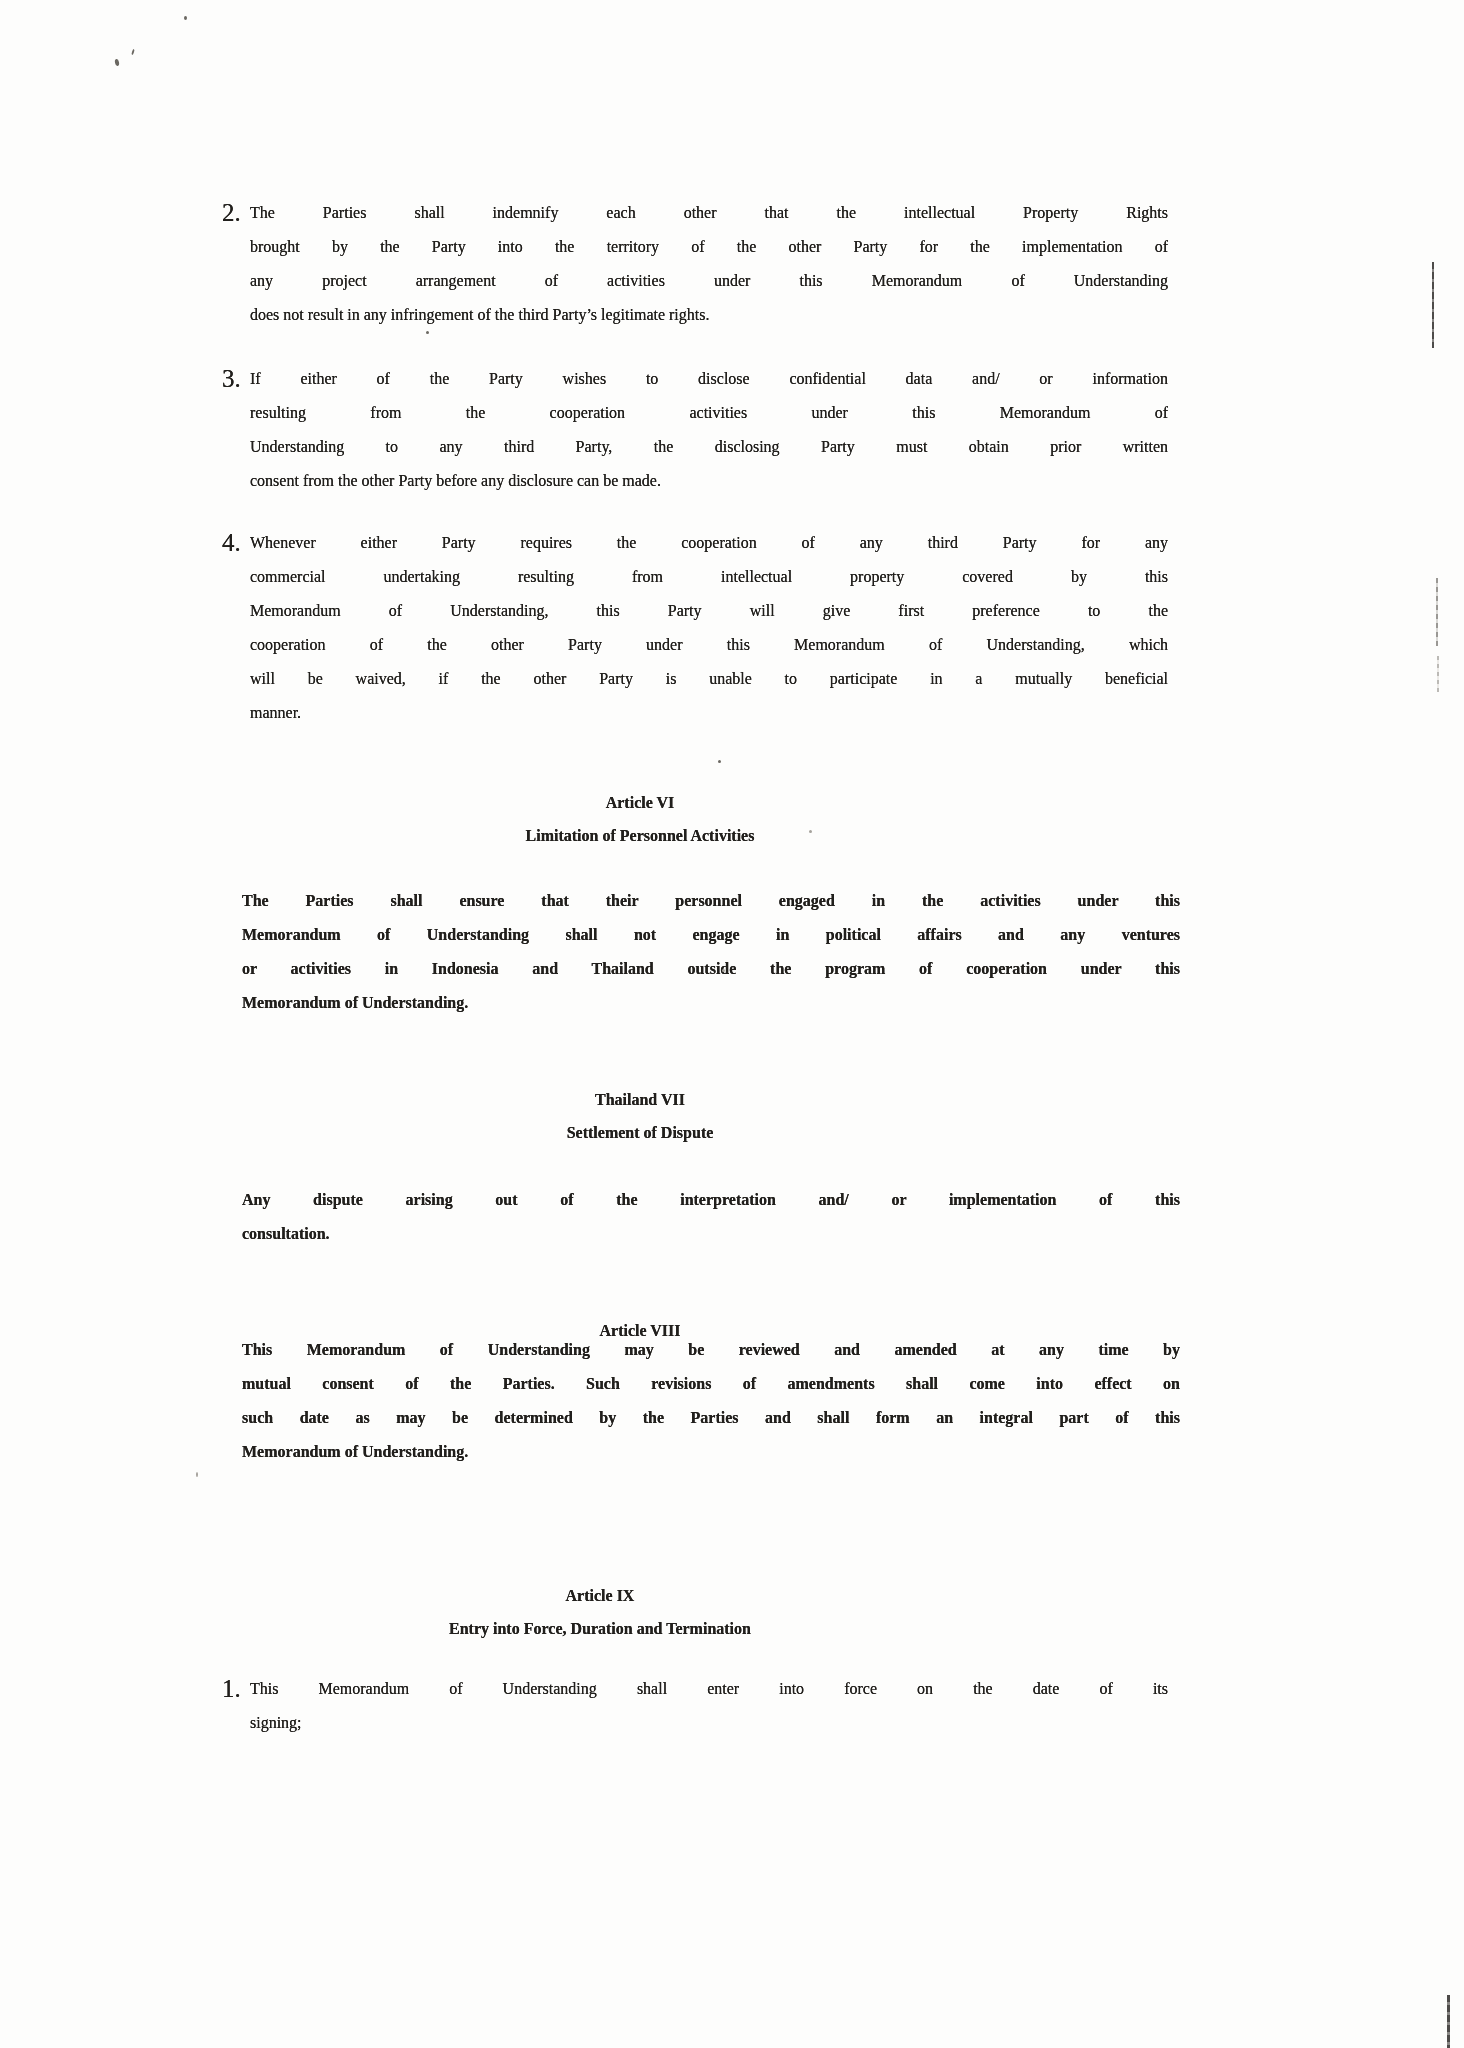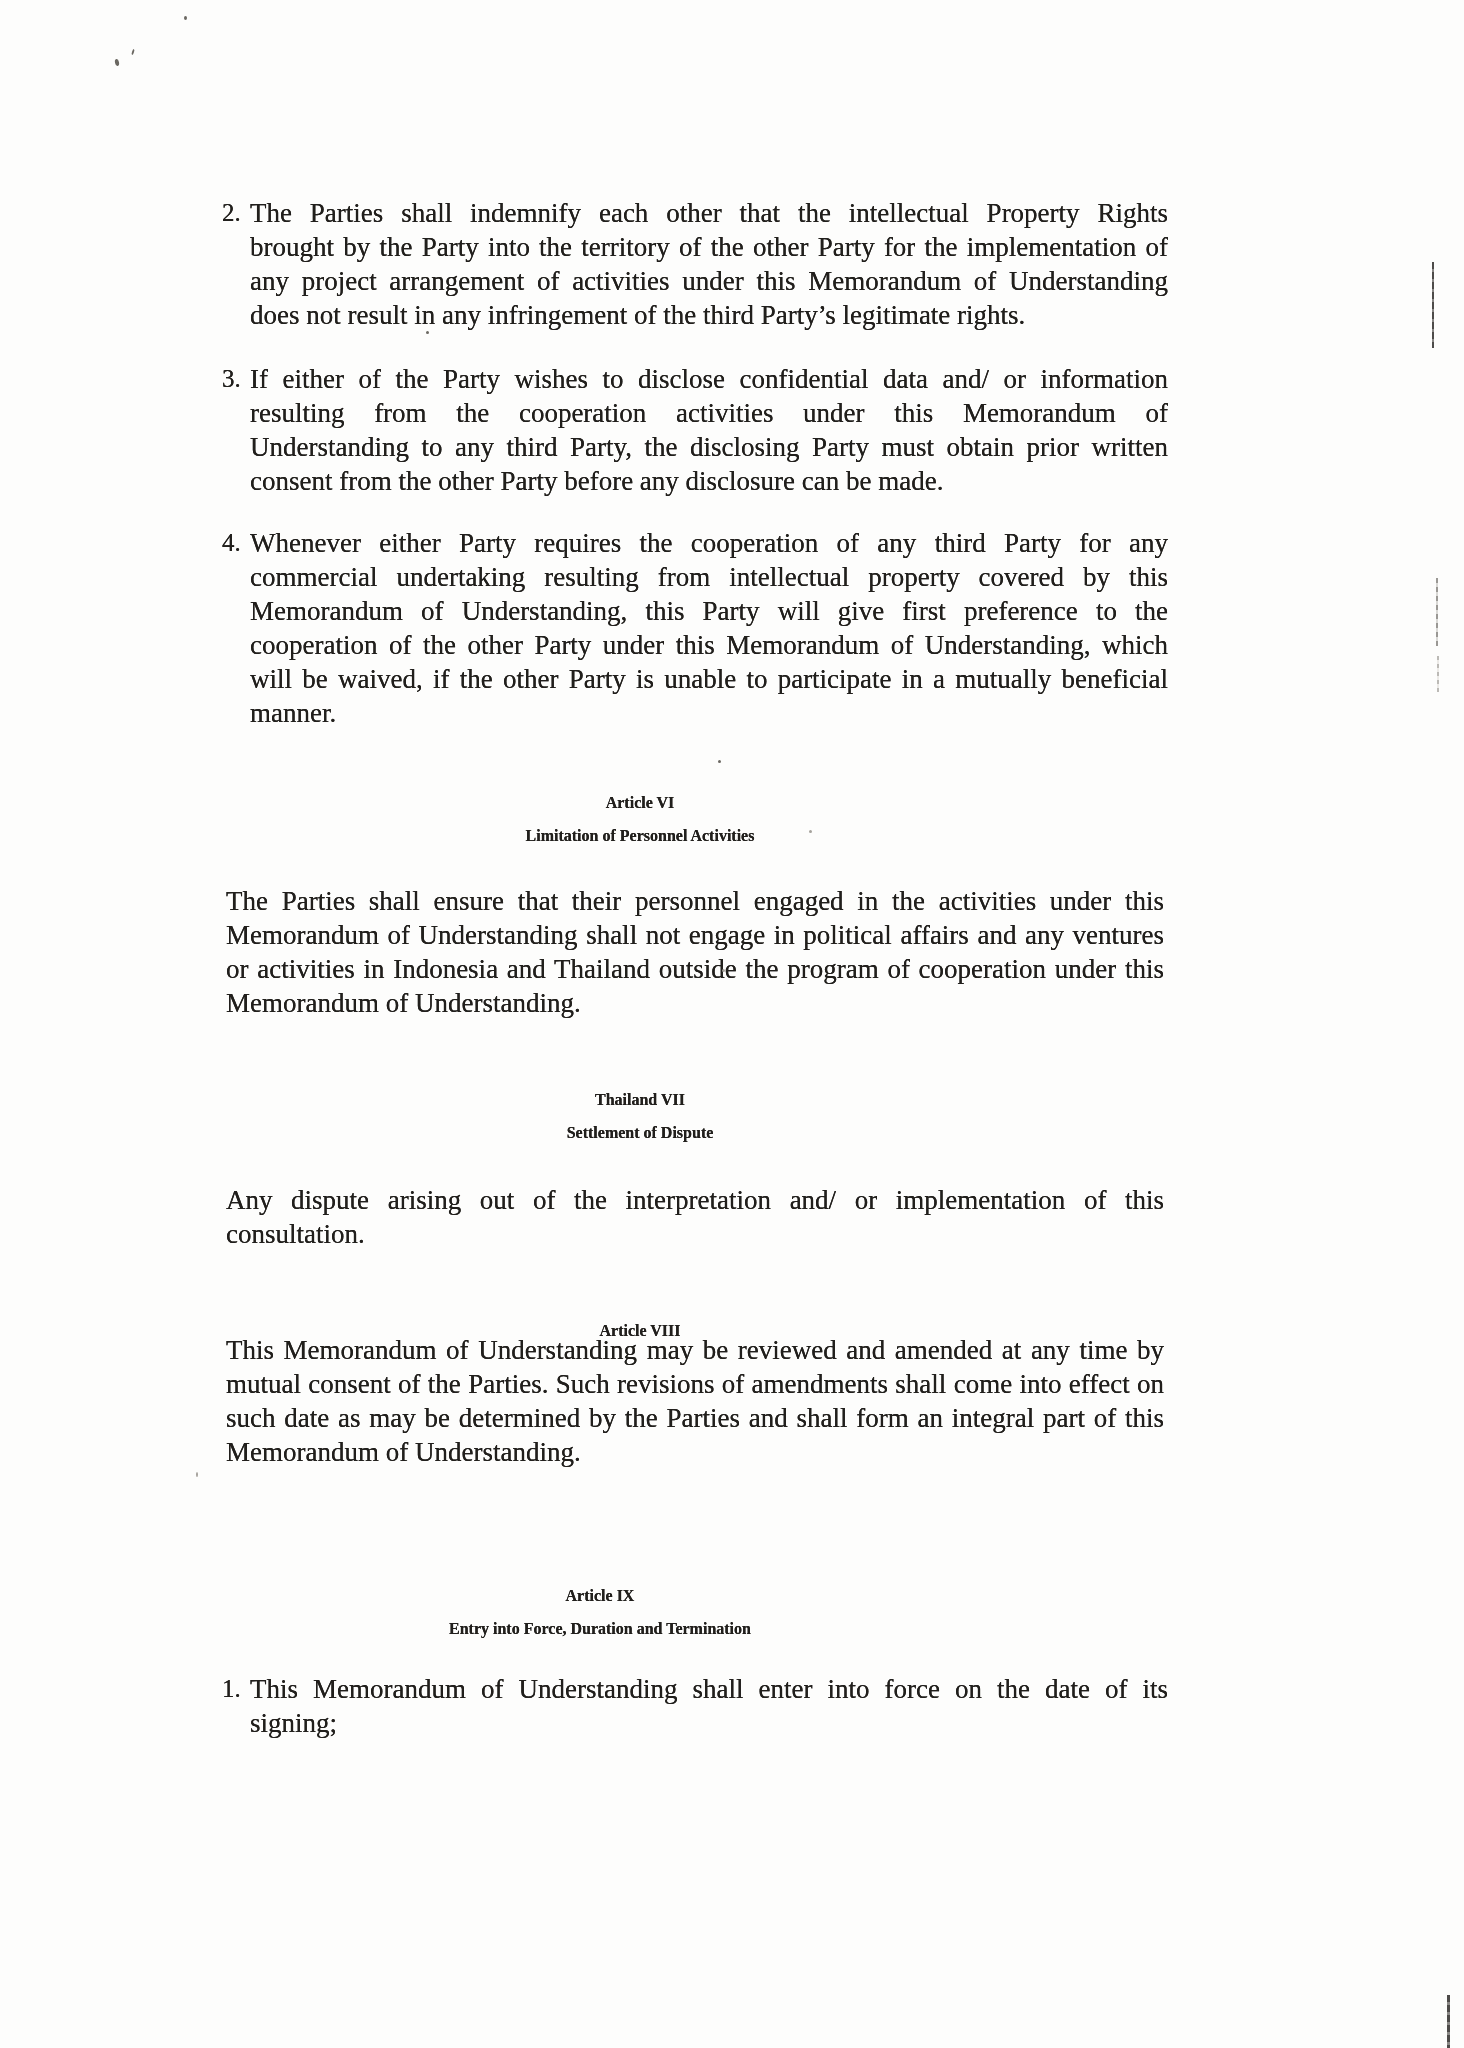--- a/index.html
+++ b/index.html
@@ -15,23 +15,23 @@
   .block { position: absolute; left: 222px; width: 946px; }
   .clause { display: flex; }
   .clause .num {
     width: 28px;
     flex: 0 0 28px;
     font-size: 25px;
     line-height: 34px;
     text-shadow: 0 0 0.5px currentColor;
   }
   .clause .lines { flex: 1; }
-  .para { margin-left: 4px; width: 938px; }
+  .para { margin-left: 20px; width: 938px; font-weight: bold; }
   .ln {
-    font-size: 27px;
+    font-size: 16px;
     line-height: 34px;
     height: 34px;
     overflow: hidden;
     text-align: justify;
     text-align-last: justify;
     text-shadow: 0 0 0.5px currentColor;
   }
   .ln.last { text-align-last: left; }
   .article-head {
     position: absolute;

